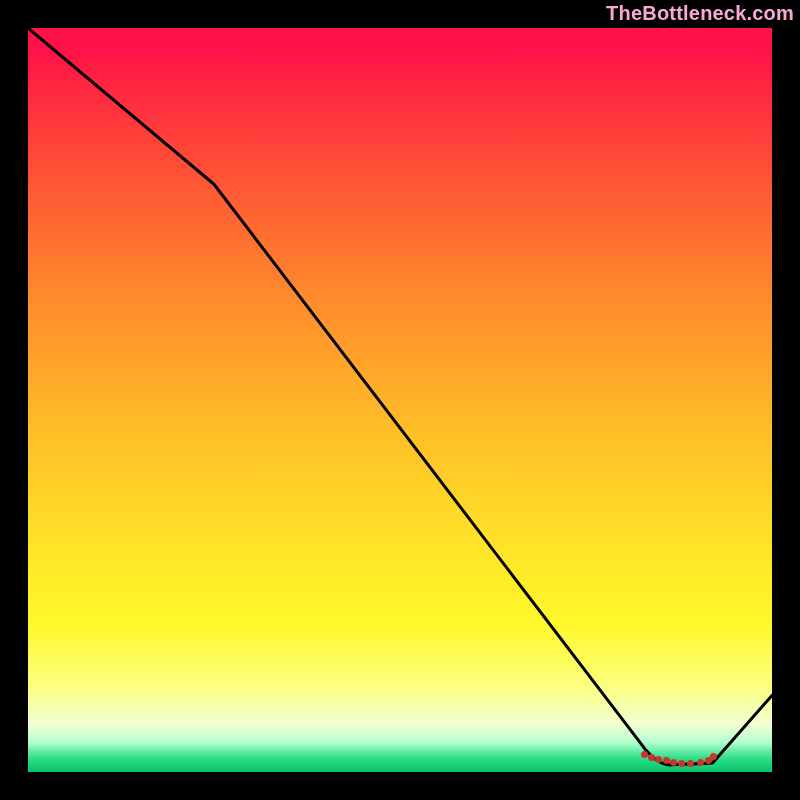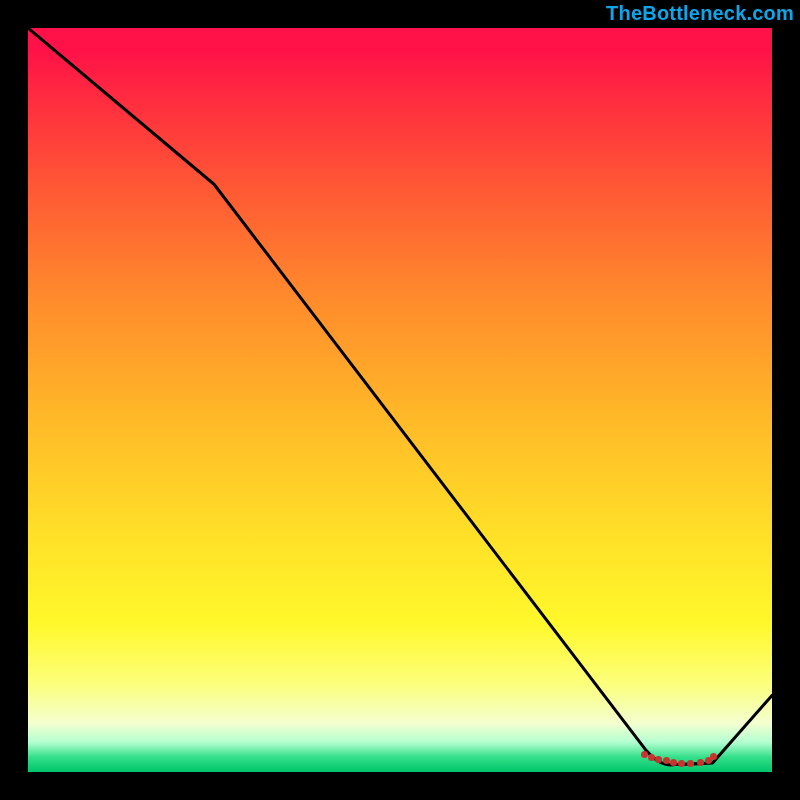--- a/index.html
+++ b/index.html
@@ -14,21 +14,21 @@
   .frame {
     position: relative;
     width: 800px;
     height: 800px;
     background: #000;
   }
   .watermark {
     position: absolute;
     top: 2px;
     right: 6px;
-    color: #0ea5e9;
+    color: #f9a8d4;
     font-size: 20px;
     font-weight: 600;
     letter-spacing: 0.2px;
     z-index: 10;
   }
   .plot {
     position: absolute;
     left: 28px;
     top: 28px;
     width: 744px;

